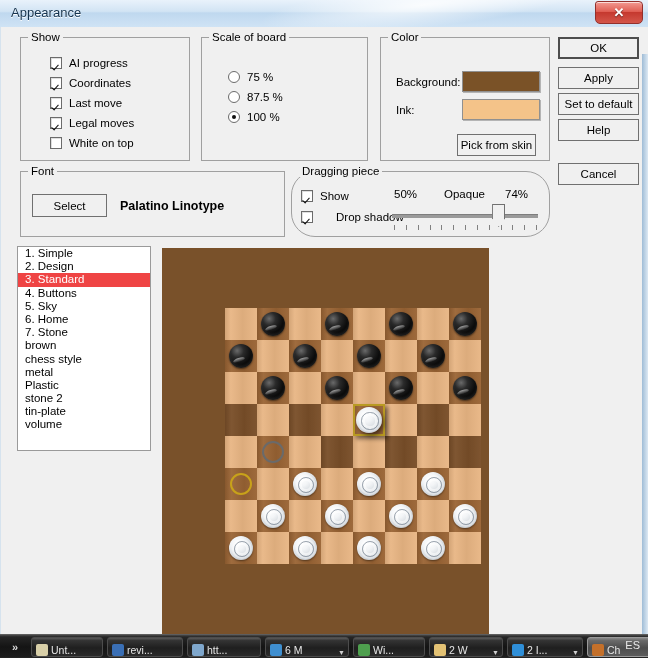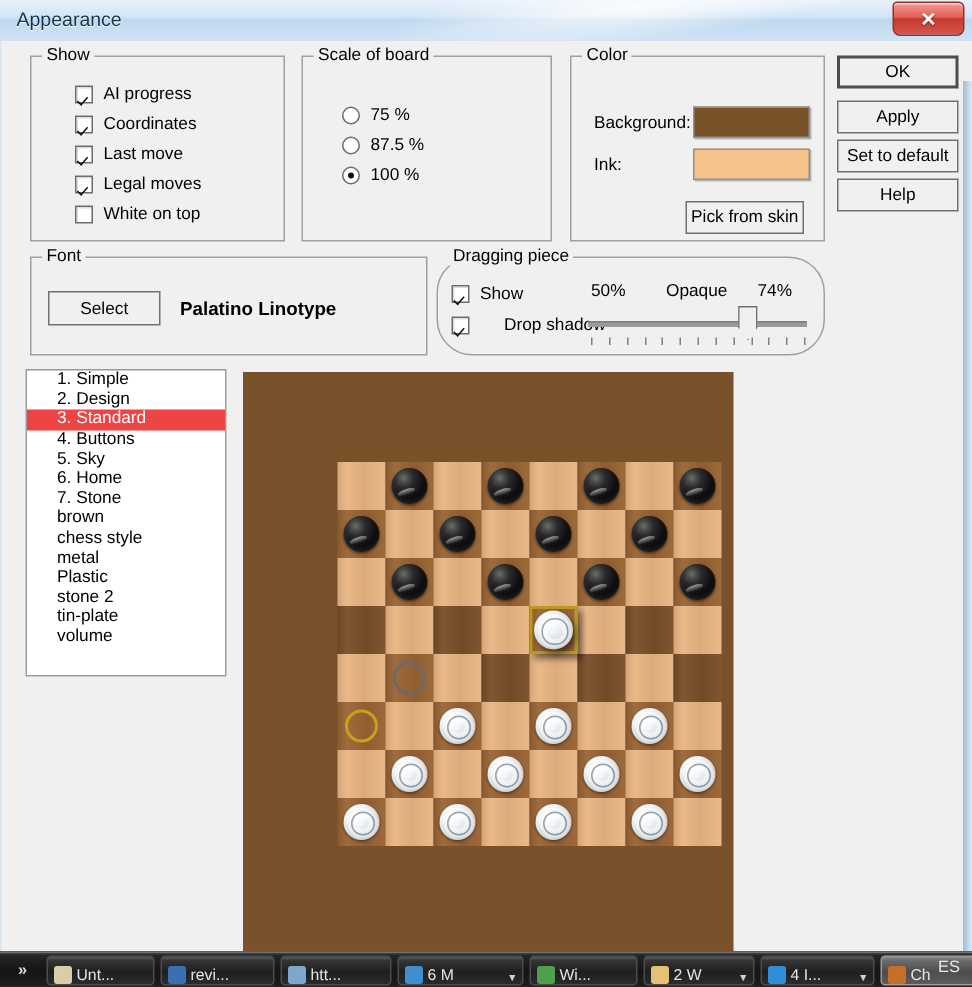--- a/index.html
+++ b/index.html
@@ -101,21 +101,21 @@
     cursor:pointer;
   }
   .tick{position:absolute;width:1px;height:5px;background:#808080;}
   
   #skin-list{
     position:absolute;box-sizing:border-box;
     background:#fff;border:1px solid #9a9a9a;
     overflow:hidden;
   }
   .skin-item{
-    padding:0 20px;font-size:11.5px;line-height:13.2px;height:13.2px;
+    padding:0 7px;font-size:11.5px;line-height:13.2px;height:13.2px;
     white-space:nowrap;cursor:default;
   }
   .skin-item.sel{background:#ef4444;color:#fff;}
   
   #preview{
     position:absolute;background:#79512a;overflow:hidden;
   }
   #board{position:absolute;}
   .sq{position:absolute;box-sizing:border-box;}
   .sq.light{
@@ -305,20 +305,21 @@
           <div class="tick" style="left: 220.333px; top: 53px;"></div>
           <div class="tick" style="left: 232.167px; top: 53px;"></div>
           <div class="tick" style="left: 244px; top: 53px;"></div>
         </div>
     </div>
 
     <div class="btn default" style="left:557px;top:10px;width:81px;height:22px;">OK</div>
     <div class="btn" style="left:557px;top:40px;width:81px;height:22px;">Apply</div>
     <div class="btn" style="left:557px;top:66px;width:81px;height:22px;">Set to default</div>
     <div class="btn" style="left:557px;top:92px;width:81px;height:22px;">Help</div>
+    <div class="btn" style="left:557px;top:136px;width:81px;height:22px;">Cancel</div>
 
     <div id="skin-list" style="left:16px;top:219px;width:134px;height:205px;">
         <div class="skin-item">1. Simple</div>
         <div class="skin-item">2. Design</div>
         <div class="skin-item sel">3. Standard</div>
         <div class="skin-item">4. Buttons</div>
         <div class="skin-item">5. Sky</div>
         <div class="skin-item">6. Home</div>
         <div class="skin-item">7. Stone</div>
         <div class="skin-item">brown</div>
@@ -454,21 +455,21 @@
         <span class="tb-ico" style="background: rgb(78, 159, 78);"></span>
         <span class="tb-lbl">Wi...</span>
       </div>
       <div class="tb-item" style="left: 429px; width: 74px;">
         <span class="tb-ico" style="background: rgb(227, 194, 116);"></span>
         <span class="tb-lbl">2 W</span>
         <span class="tb-arrow">▼</span>
       </div>
       <div class="tb-item" style="left: 507px; width: 76px;">
         <span class="tb-ico" style="background: rgb(47, 143, 216);"></span>
-        <span class="tb-lbl">4 I...</span>
+        <span class="tb-lbl">2 I...</span>
         <span class="tb-arrow">▼</span>
       </div>
       <div class="tb-item active" style="left: 587px; width: 76px;">
         <span class="tb-ico" style="background: rgb(196, 112, 42);"></span>
         <span class="tb-lbl">Ch</span>
       </div>
     </div>
   <div id="tray-lang">ES</div>
 </div>
 

